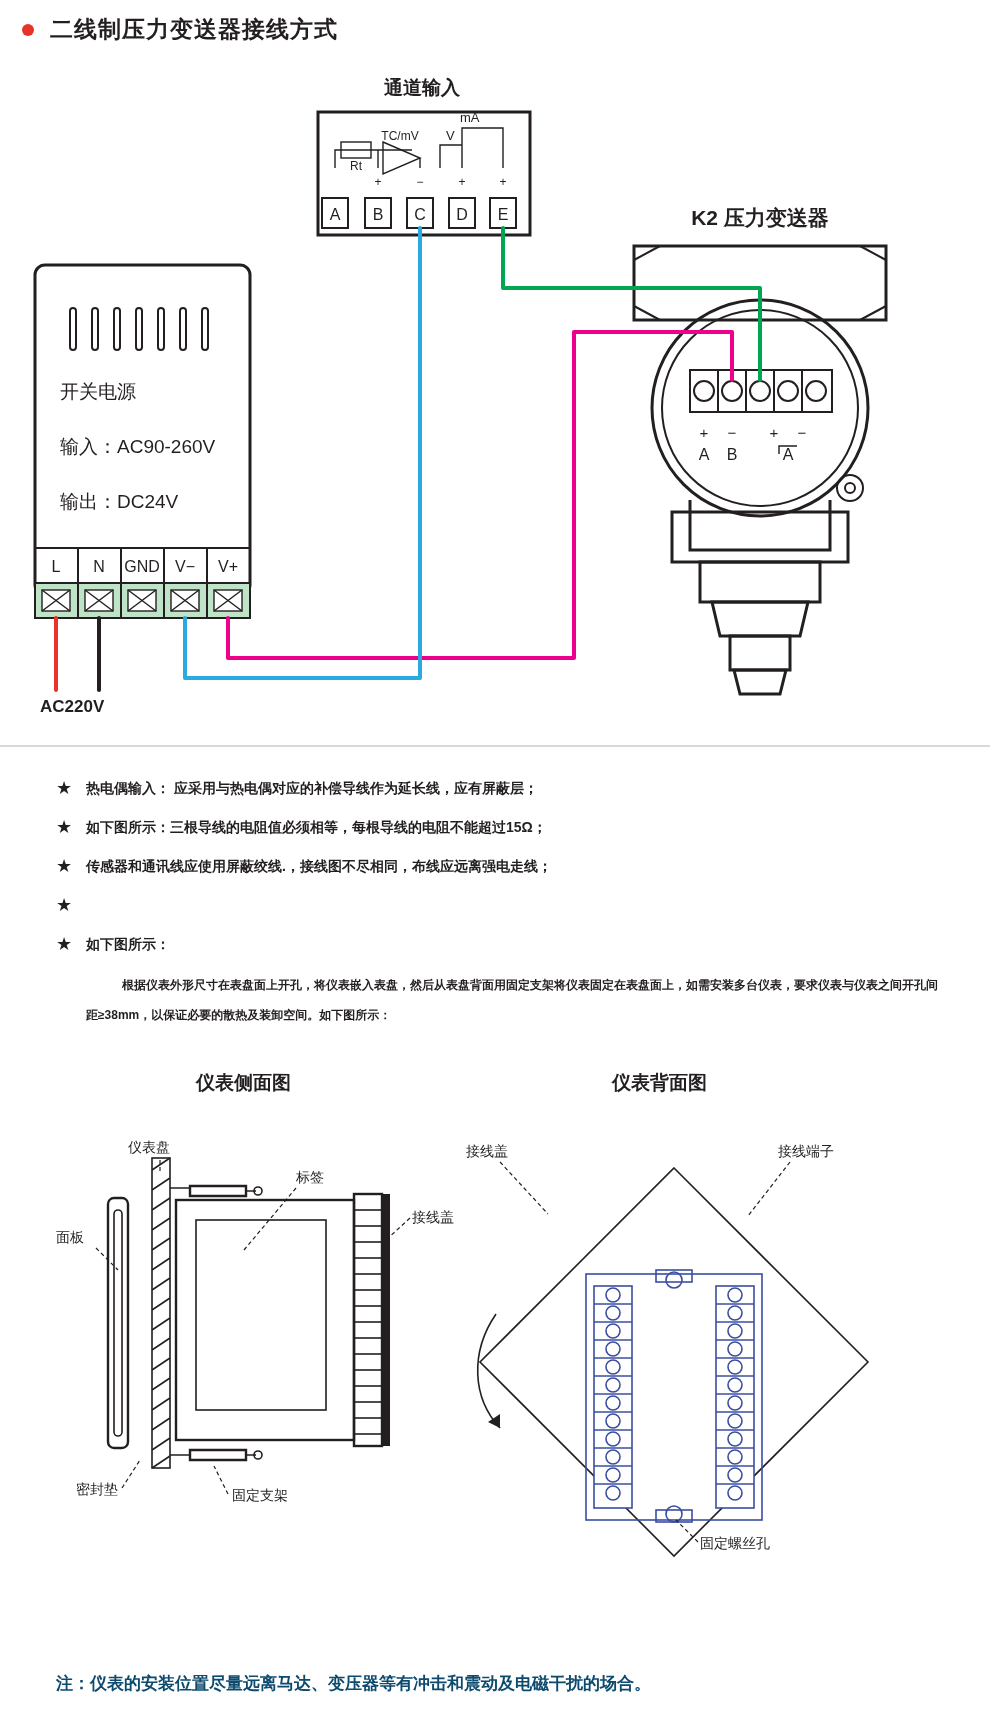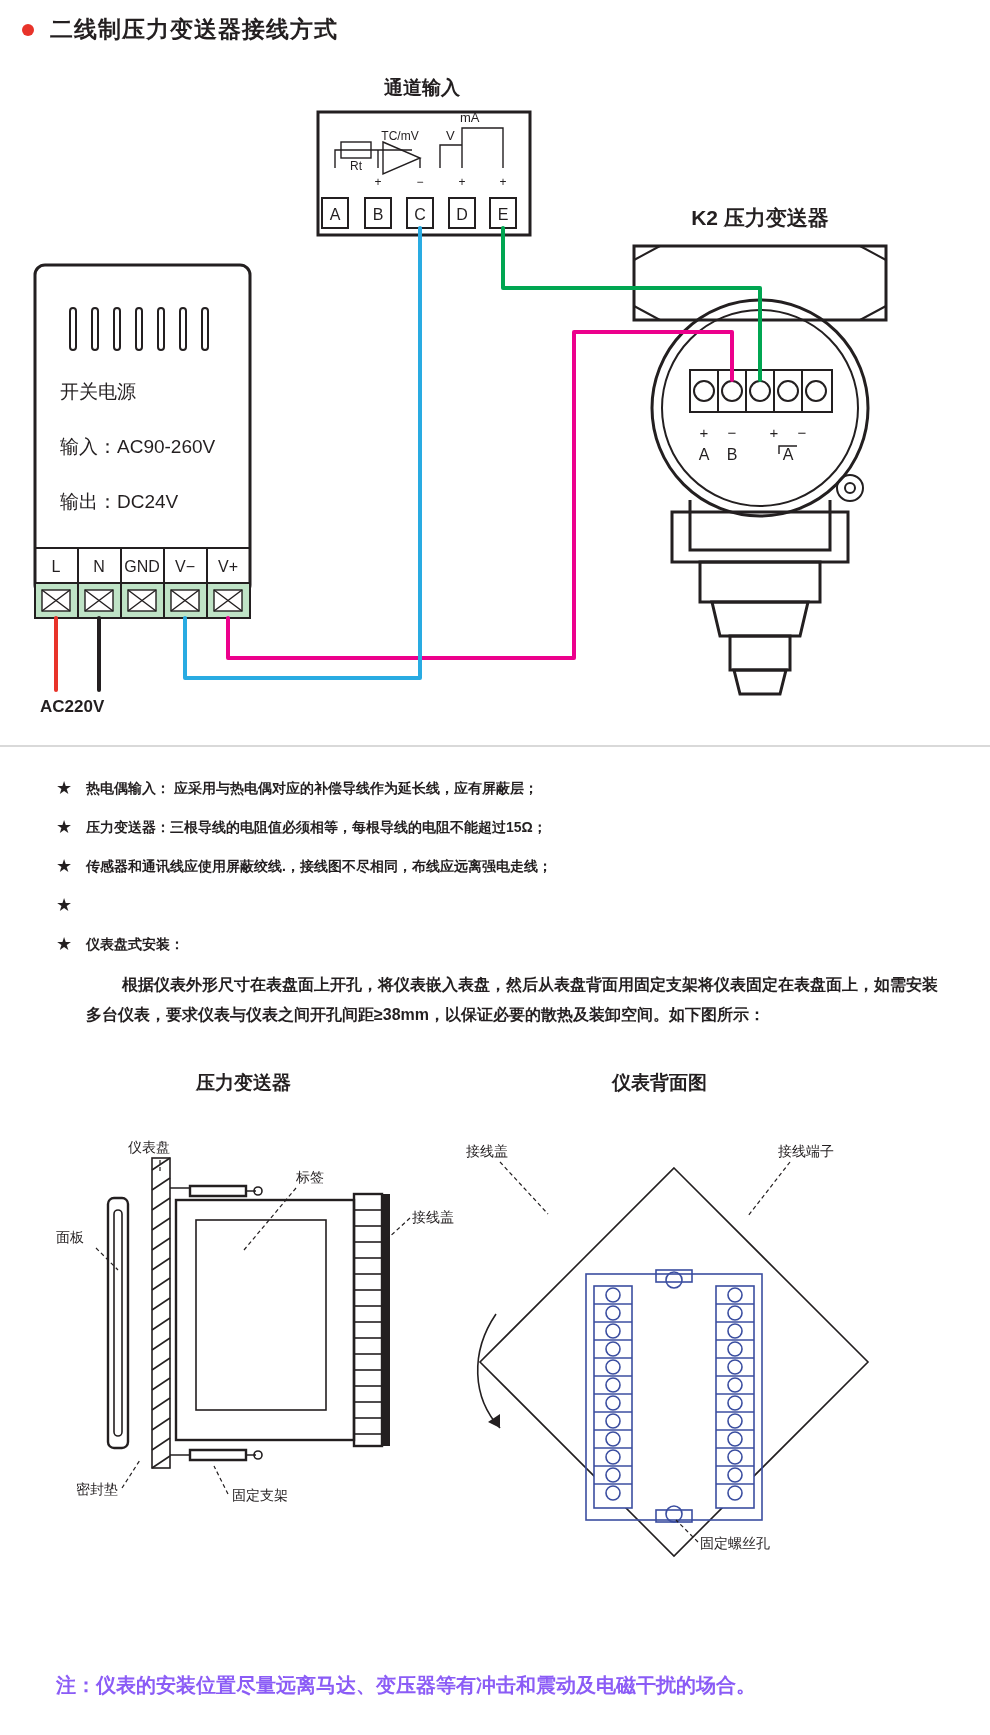--- a/index.html
+++ b/index.html
@@ -11,23 +11,23 @@
   .hdr .dot{width:12px;height:12px;border-radius:50%;background:#e8332a;margin-right:16px;}
   .hdr .title{font-size:23px;font-weight:bold;letter-spacing:1px;color:#231f20;}
 
   .divider{position:absolute;left:0;top:745px;width:990px;height:2px;background:#d9d9d9;}
 
   
   .notes{position:absolute;left:56px;top:775px;width:900px;}
   .note{display:flex;align-items:flex-start;margin-bottom:13px;}
   .note .star{width:30px;font-size:18px;line-height:26px;color:#231f20;}
   .note .txt{font-size:14px;font-weight:bold;line-height:26px;color:#231f20;}
-  .para{margin-top:2px;margin-left:30px;font-size:16px;font-weight:bold;line-height:30px;color:#231f20;text-indent:36px;width:860px;}
-
-  .footnote{position:absolute;left:56px;top:1672px;font-size:20px;font-weight:bold;color:#8b5cf6;}
+  .para{margin-top:2px;margin-left:30px;font-size:12px;font-weight:bold;line-height:30px;color:#231f20;text-indent:36px;width:860px;}
+
+  .footnote{position:absolute;left:56px;top:1672px;font-size:17px;font-weight:bold;color:#0c4a6e;}
 
   
   .cap{position:absolute;font-size:19px;font-weight:bold;color:#231f20;}
 
   svg{display:block;}
 </style>
 </head>
 <body>
 
 <div class="page">
@@ -177,37 +177,37 @@
 
   <div class="divider"></div>
 
   <div class="notes">
     <div class="note">
       <span class="star">★</span>
       <span class="txt">热电偶输入： 应采用与热电偶对应的补偿导线作为延长线，应有屏蔽层；</span>
     </div>
     <div class="note">
       <span class="star">★</span>
-      <span class="txt">压力变送器：三根导线的电阻值必须相等，每根导线的电阻不能超过15Ω；</span>
+      <span class="txt">如下图所示：三根导线的电阻值必须相等，每根导线的电阻不能超过15Ω；</span>
     </div>
     <div class="note">
       <span class="star">★</span>
       <span class="txt">传感器和通讯线应使用屏蔽绞线.，接线图不尽相同，布线应远离强电走线；</span>
     </div>
     <div class="note">
       <span class="star">★</span>
     </div>
     <div class="note">
       <span class="star">★</span>
-      <span class="txt">仪表盘式安装：</span>
+      <span class="txt">如下图所示：</span>
     </div>
     <div class="para">根据仪表外形尺寸在表盘面上开孔，将仪表嵌入表盘，然后从表盘背面用固定支架将仪表固定在表盘面上，如需安装多台仪表，要求仪表与仪表之间开孔间距≥38mm，以保证必要的散热及装卸空间。如下图所示：</div>
   </div>
 
-  <div class="cap" style="left:196px;top:1070px;">压力变送器</div>
+  <div class="cap" style="left:196px;top:1070px;">仪表侧面图</div>
   <div class="cap" style="left:612px;top:1070px;">仪表背面图</div>
 
   <svg width="990" height="620" viewBox="0 0 990 620" style="position:absolute;left:0;top:1110px;">
     <defs>
       <style>
         .b{fill:none;stroke:#231f20;stroke-width:1.6;}
         .b2{fill:none;stroke:#231f20;stroke-width:2.4;}
         .dash{fill:none;stroke:#231f20;stroke-width:1.2;stroke-dasharray:4 3;}
         .tt{font-family:"Liberation Sans","DejaVu Sans",sans-serif;fill:#231f20;font-size:14px;}
         .blue{fill:none;stroke:#3b4ea0;stroke-width:1.6;}

